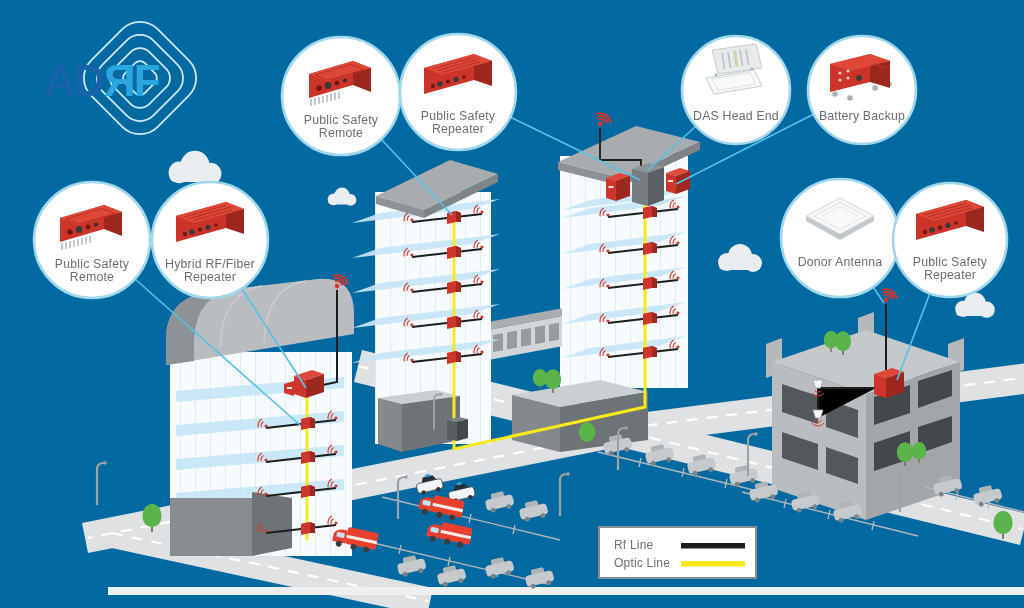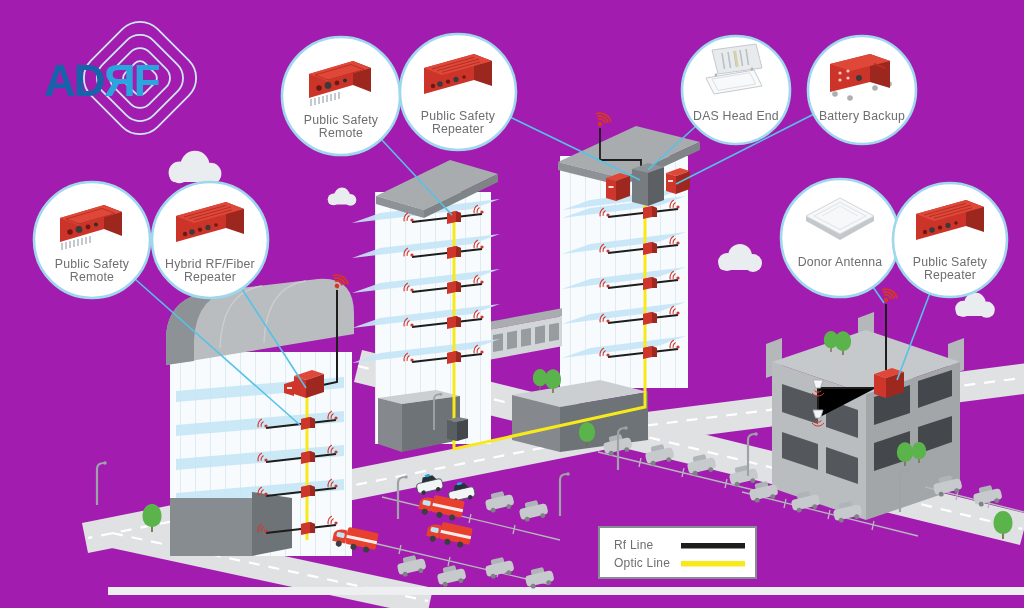--- a/index.html
+++ b/index.html
@@ -1,16 +1,16 @@
 <!DOCTYPE html>
 <html><head>
 <meta charset="utf-8">
 <style>
   html,body{margin:0;padding:0;background:#ffffff;}
-  .stage{position:relative;width:1024px;height:608px;background:#a21caf;overflow:hidden;
+  .stage{position:relative;width:1024px;height:608px;background:#0369a1;overflow:hidden;
          font-family:"Liberation Sans",sans-serif;}
   svg text{font-family:"Liberation Sans",sans-serif;}
   .callout-label{font-size:12.3px;fill:#6D6E71;letter-spacing:.2px;text-anchor:middle;}
   .legend-label{font-size:12px;fill:#6D6E71;letter-spacing:.2px;}
   .logo-dark{font-size:44px;font-weight:bold;letter-spacing:-2px;}
   .logo-light{font-size:44px;font-weight:bold;letter-spacing:-2px;}
 </style>
 </head>
 <body>
 

